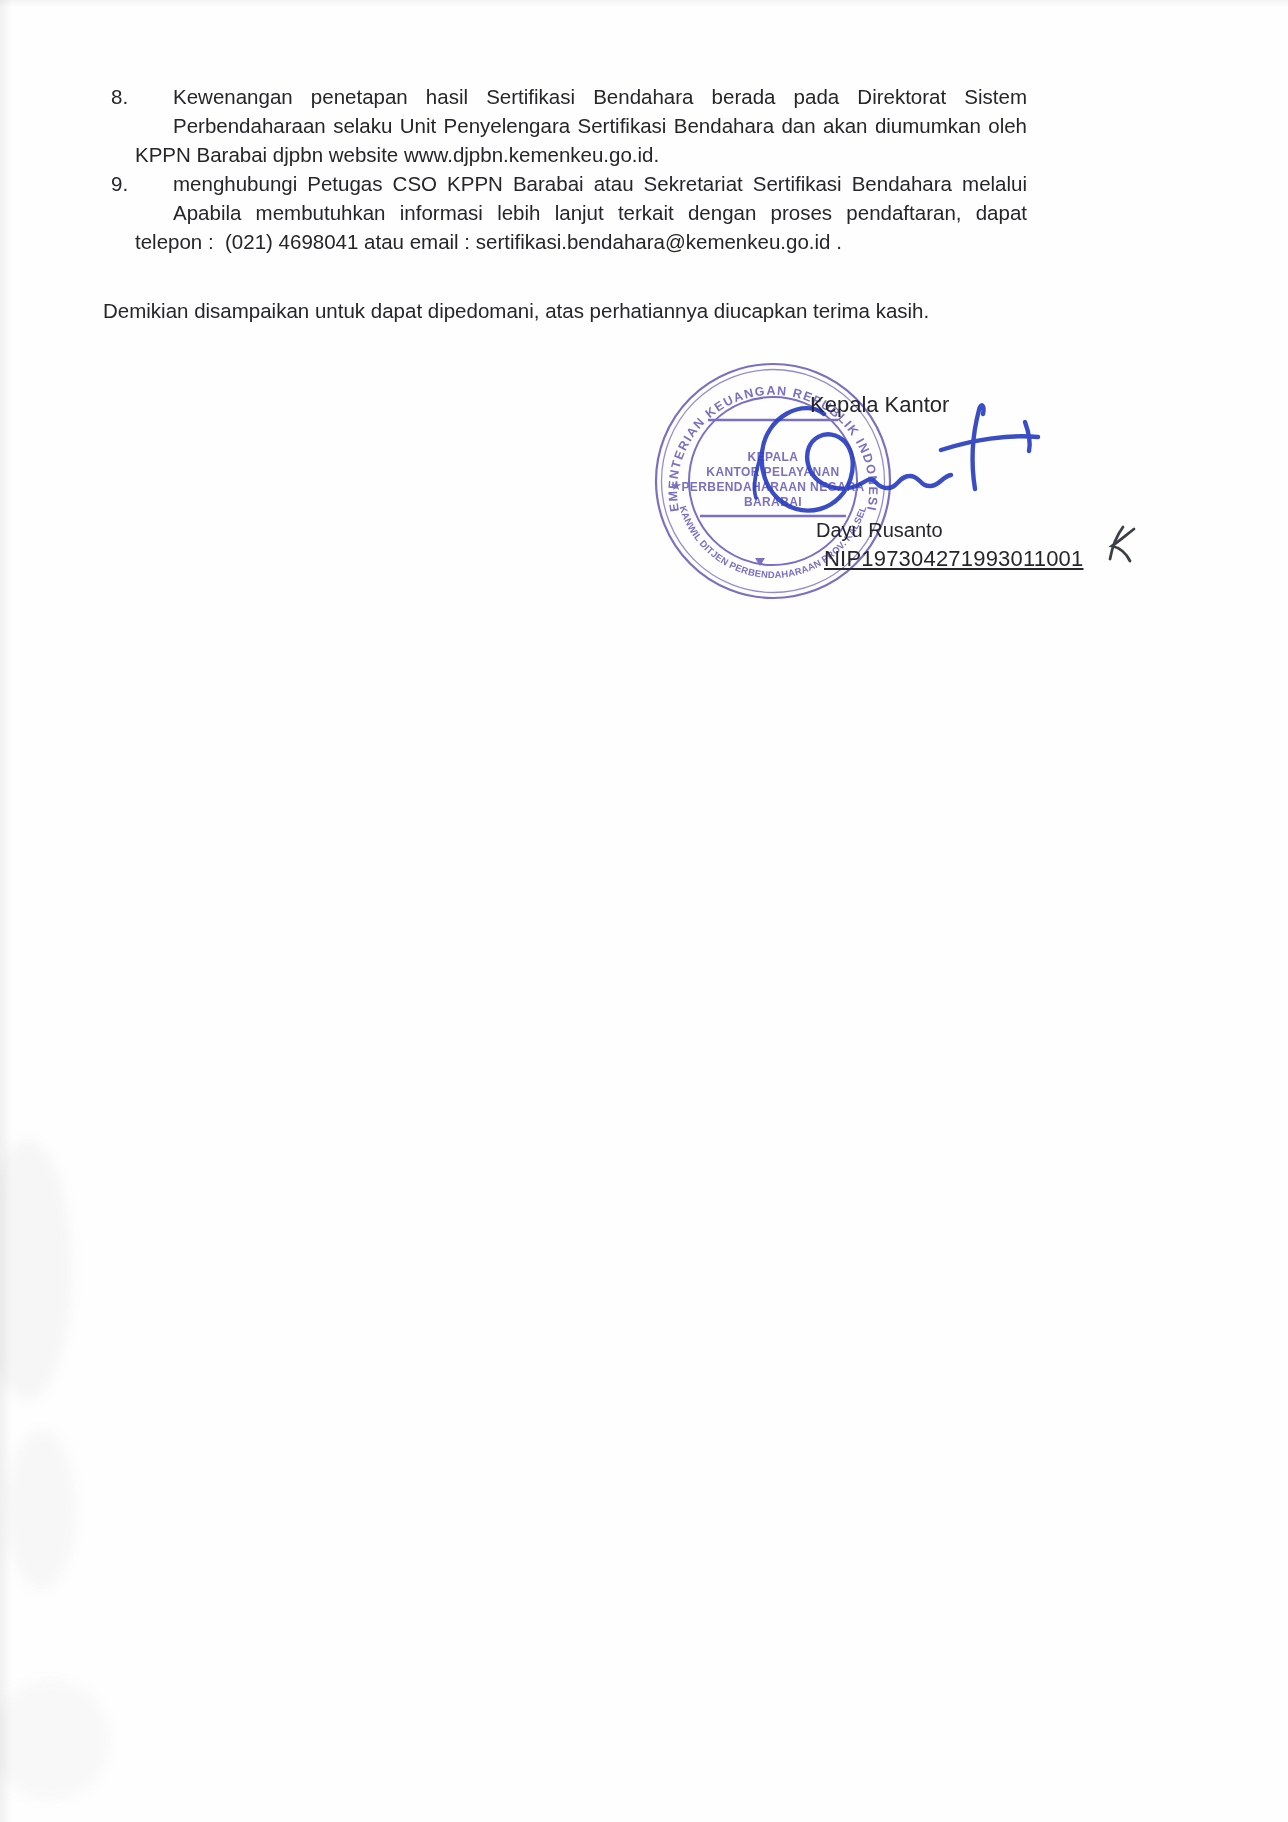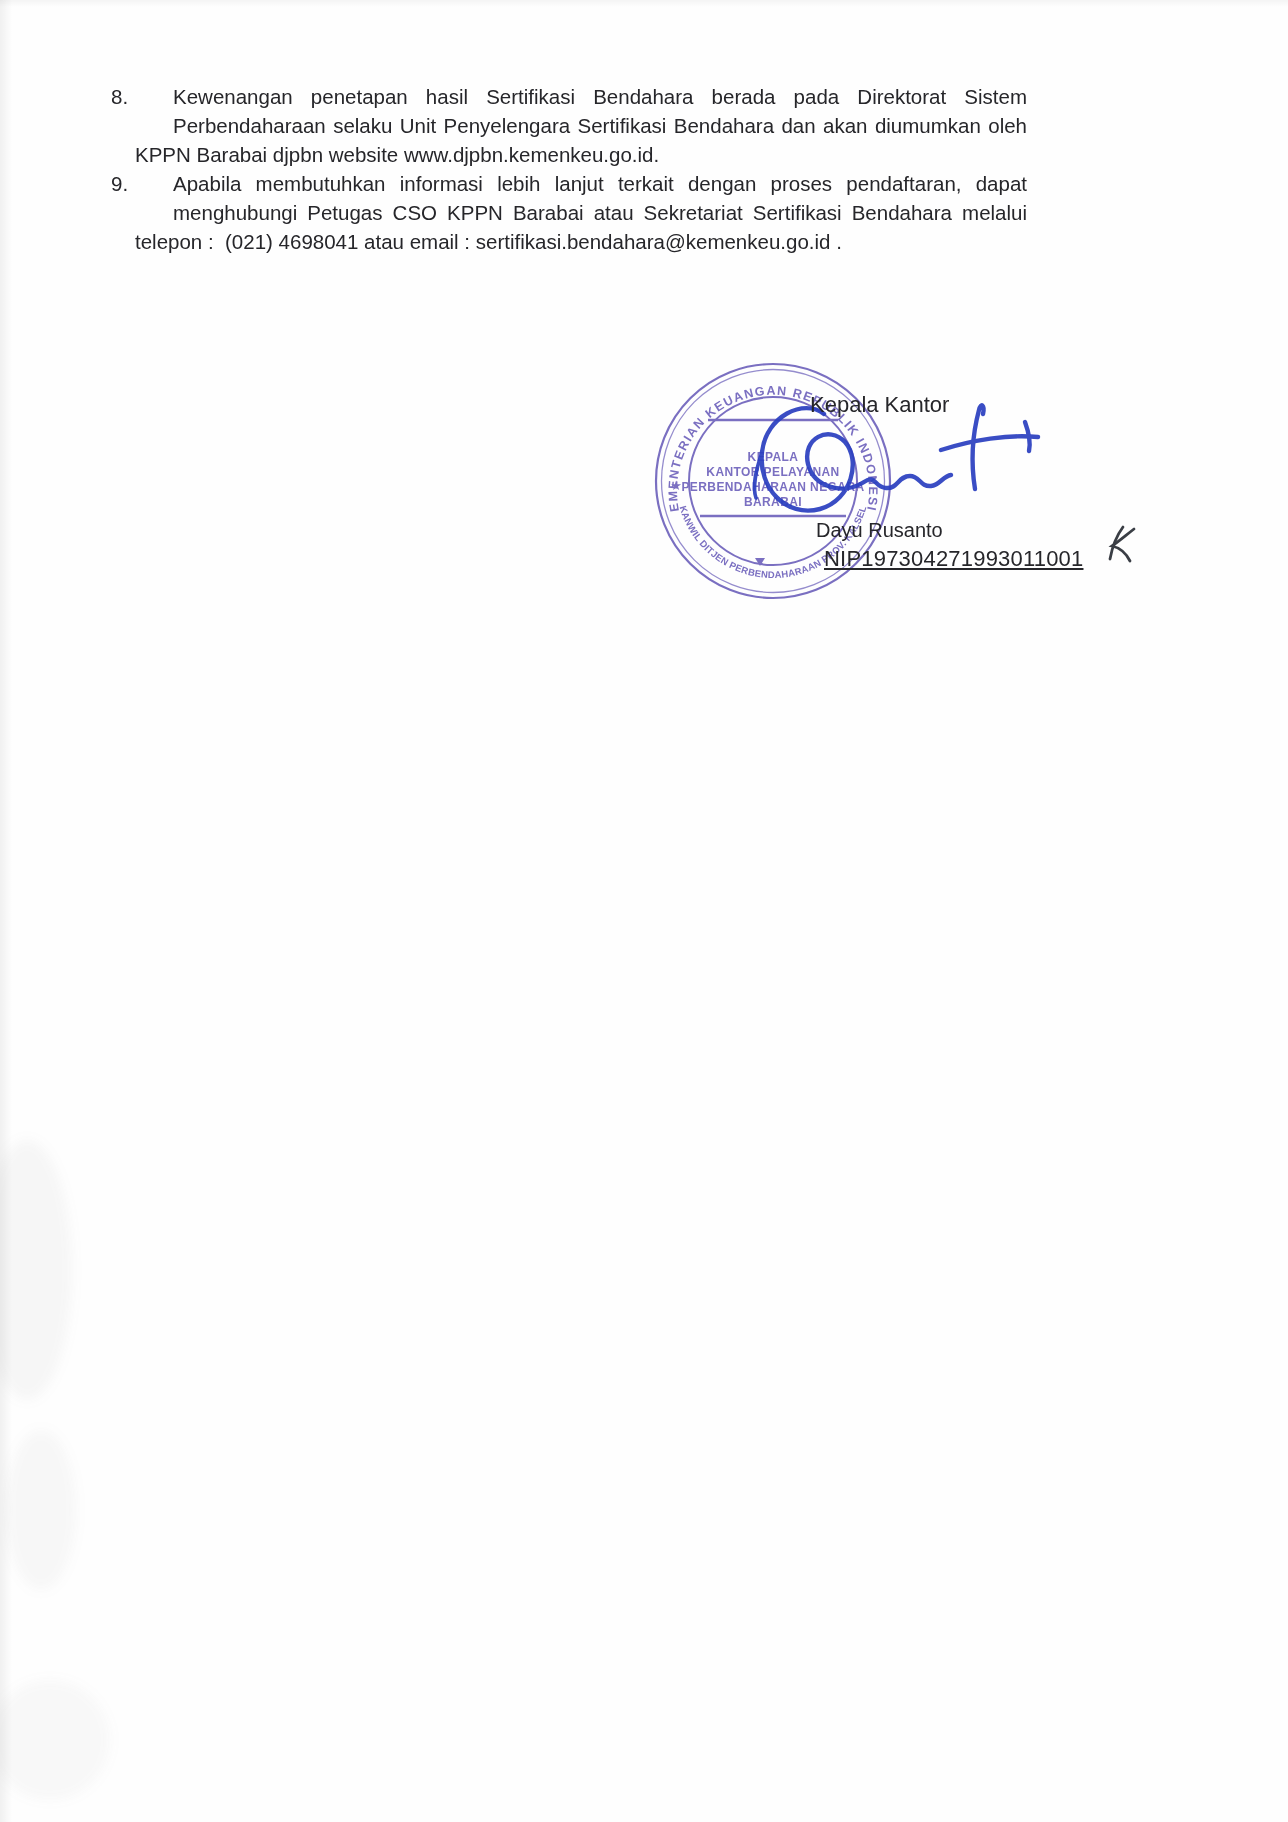--- a/index.html
+++ b/index.html
@@ -60,26 +60,27 @@
   <div class="list">
     <div class="num">8.</div>
     <div class="lines">
       <div class="line just">Kewenangan penetapan hasil Sertifikasi Bendahara berada pada Direktorat Sistem</div>
       <div class="line just">Perbendaharaan selaku Unit Penyelengara Sertifikasi Bendahara dan akan diumumkan oleh</div>
       <div class="line last"><span>KPPN Barabai djpbn website </span><span class="u">www.djpbn.kemenkeu.go.id</span><span>.</span></div>
     </div>
 
     <div class="num">9.</div>
     <div class="lines">
+      <div class="line just">menghubungi Petugas CSO KPPN Barabai atau Sekretariat Sertifikasi Bendahara melalui</div>
       <div class="line just">Apabila membutuhkan informasi lebih lanjut terkait dengan proses pendaftaran, dapat</div>
-      <div class="line just">menghubungi Petugas CSO KPPN Barabai atau Sekretariat Sertifikasi Bendahara melalui</div>
       <div class="line last"><span>telepon :  (021) 4698041 atau email : </span><span class="u">sertifikasi.bendahara@kemenkeu.go.id</span><span> .</span></div>
     </div>
   </div>
 
+  <div class="closing">Demikian disampaikan untuk dapat dipedomani, atas perhatiannya diucapkan terima kasih.</div>
 
   <svg class="stamp" width="256" height="256" viewBox="0 0 256 256">
     <g fill="none" stroke="var(--stamp)">
       <circle cx="128" cy="128" r="117" stroke-width="2.2"></circle>
       <circle cx="128" cy="128" r="111.5" stroke-width="1.3" opacity=".8"></circle>
       <circle cx="128" cy="128" r="84" stroke-width="2"></circle>
       <line x1="63" y1="67" x2="193" y2="67" stroke-width="2.6"></line>
       <line x1="55" y1="163" x2="201" y2="163" stroke-width="2.6"></line>
     </g>
     <defs>

